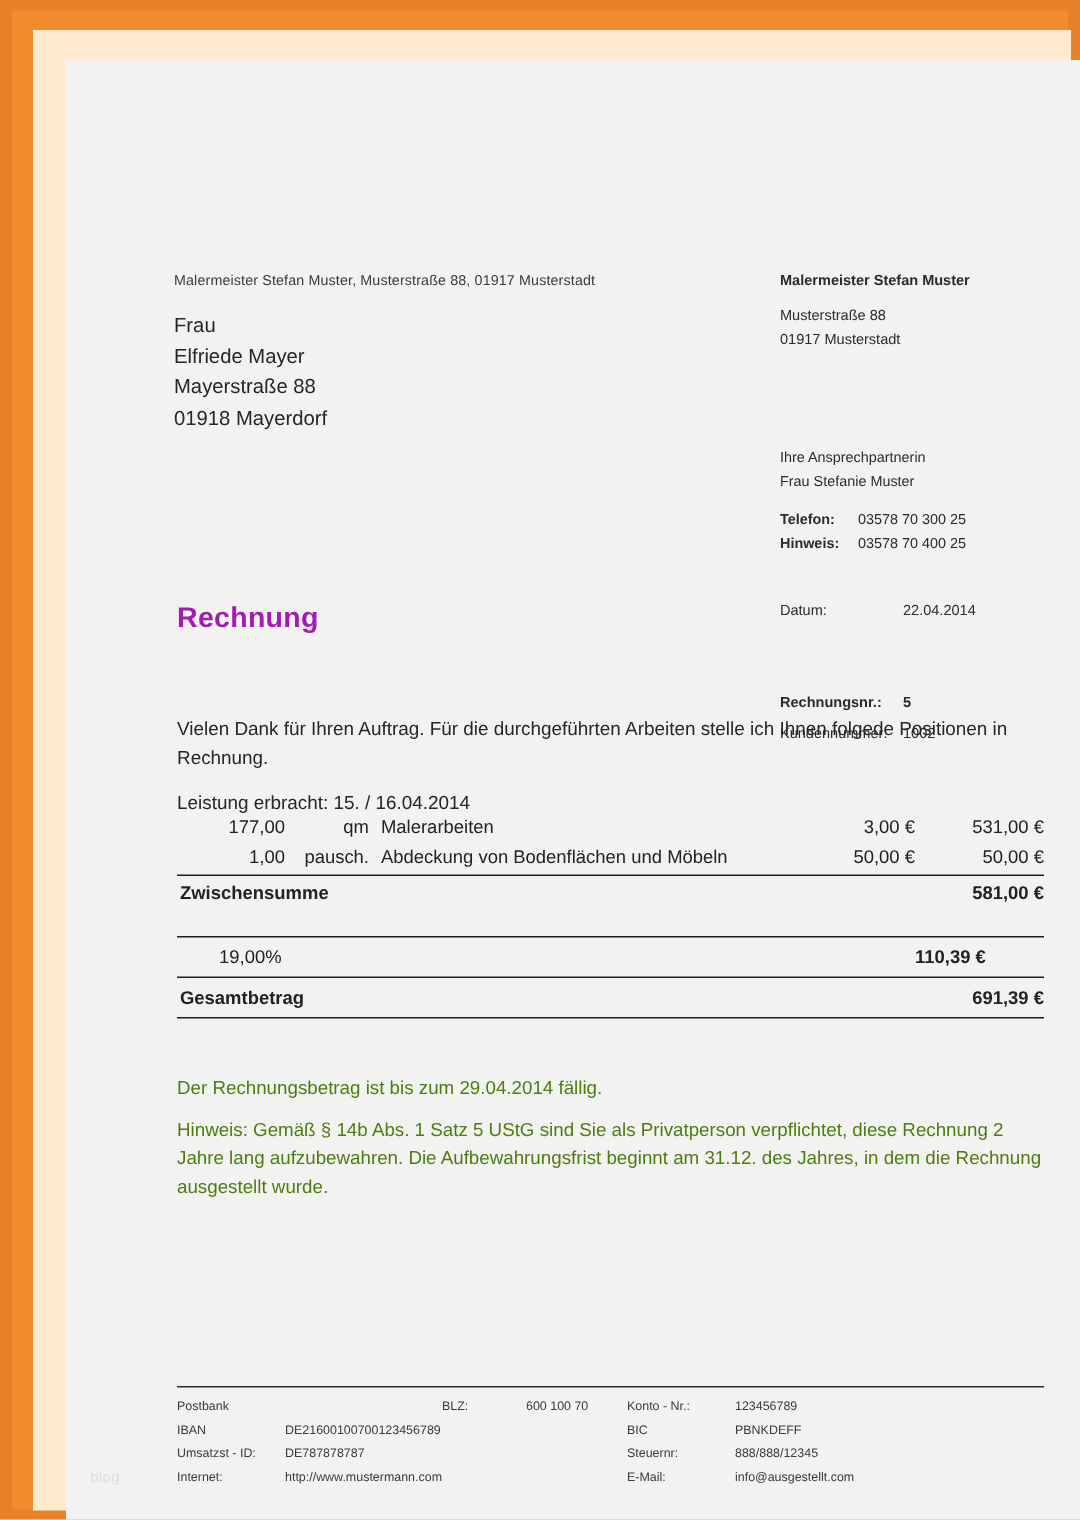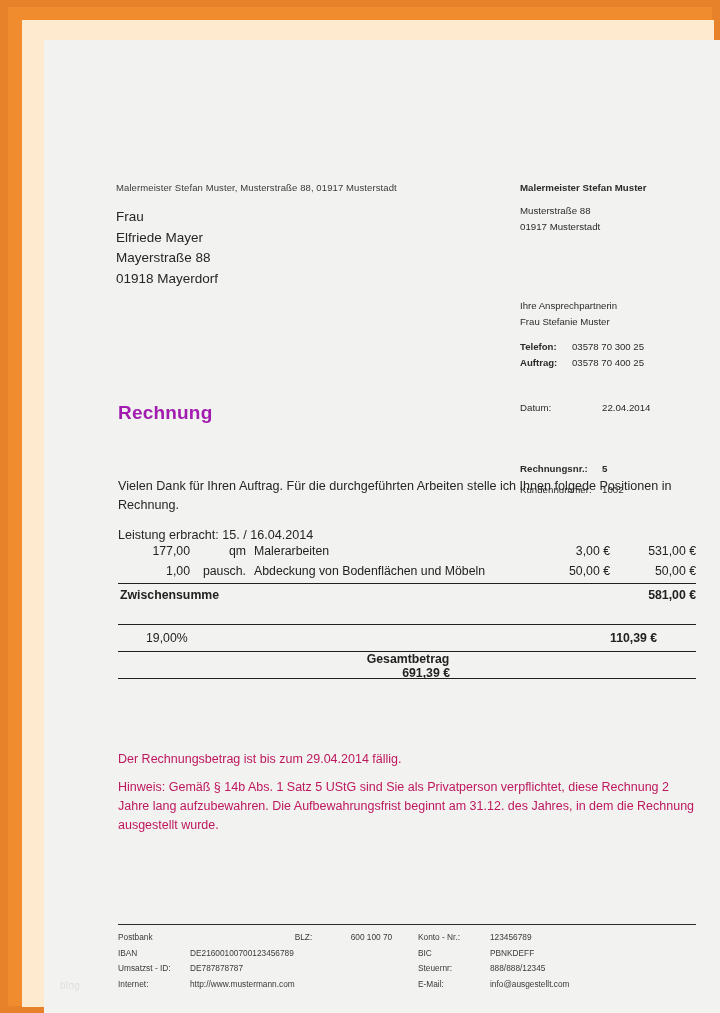--- a/index.html
+++ b/index.html
@@ -201,34 +201,33 @@
   .vat-row .pct  { flex: 1 1 auto; text-align: left; padding-left: 28px; font-weight: normal; }
   .vat-row .val  { width: 86px; text-align: left; flex: none; }
 
   .grand-row {
     display: flex;
     align-items: center;
     height: 26px;
     font-weight: bold;
     border-top: 1.3px solid #1f1f1f;
     border-bottom: 1.9px solid #1f1f1f;
-    flex-direction: column;
   }
   .grand-row .lbl { flex: 1 1 auto; padding-left: 2px; }
   .grand-row .val { width: 86px; text-align: right; flex: none; }
 
   
   .notice {
     position: absolute;
     left: 74px;
-    top: 710px;
+    top: 676px;
     width: 580px;
     font-size: 12.5px;
     line-height: 19px;
-    color: #be185d;
+    color: #4d7c0f;
   }
   .notice .due { margin-bottom: 9px; }
 
   
   .footer {
     position: absolute;
     left: 74px;
     top: 884px;
     width: 578px;
     border-top: 1.2px solid #2b2b2b;
@@ -287,21 +286,21 @@
 
           <div class="contact">
             <div>Ihre Ansprechpartnerin</div>
             <div>Frau    Stefanie Muster</div>
             <div class="spacer"></div>
             <div class="row">
               <span class="lbl">Telefon:</span>
               <span>03578 70 300 25</span>
             </div>
             <div class="row">
-              <span class="lbl">Auftrag:</span>
+              <span class="lbl">Hinweis:</span>
               <span>03578 70 400 25</span>
             </div>
           </div>
 
           <div class="title">Rechnung</div>
 
           <div class="meta">
             <div class="row">
               <span class="lbl">Datum:</span>
               <span>22.04.2014</span>

